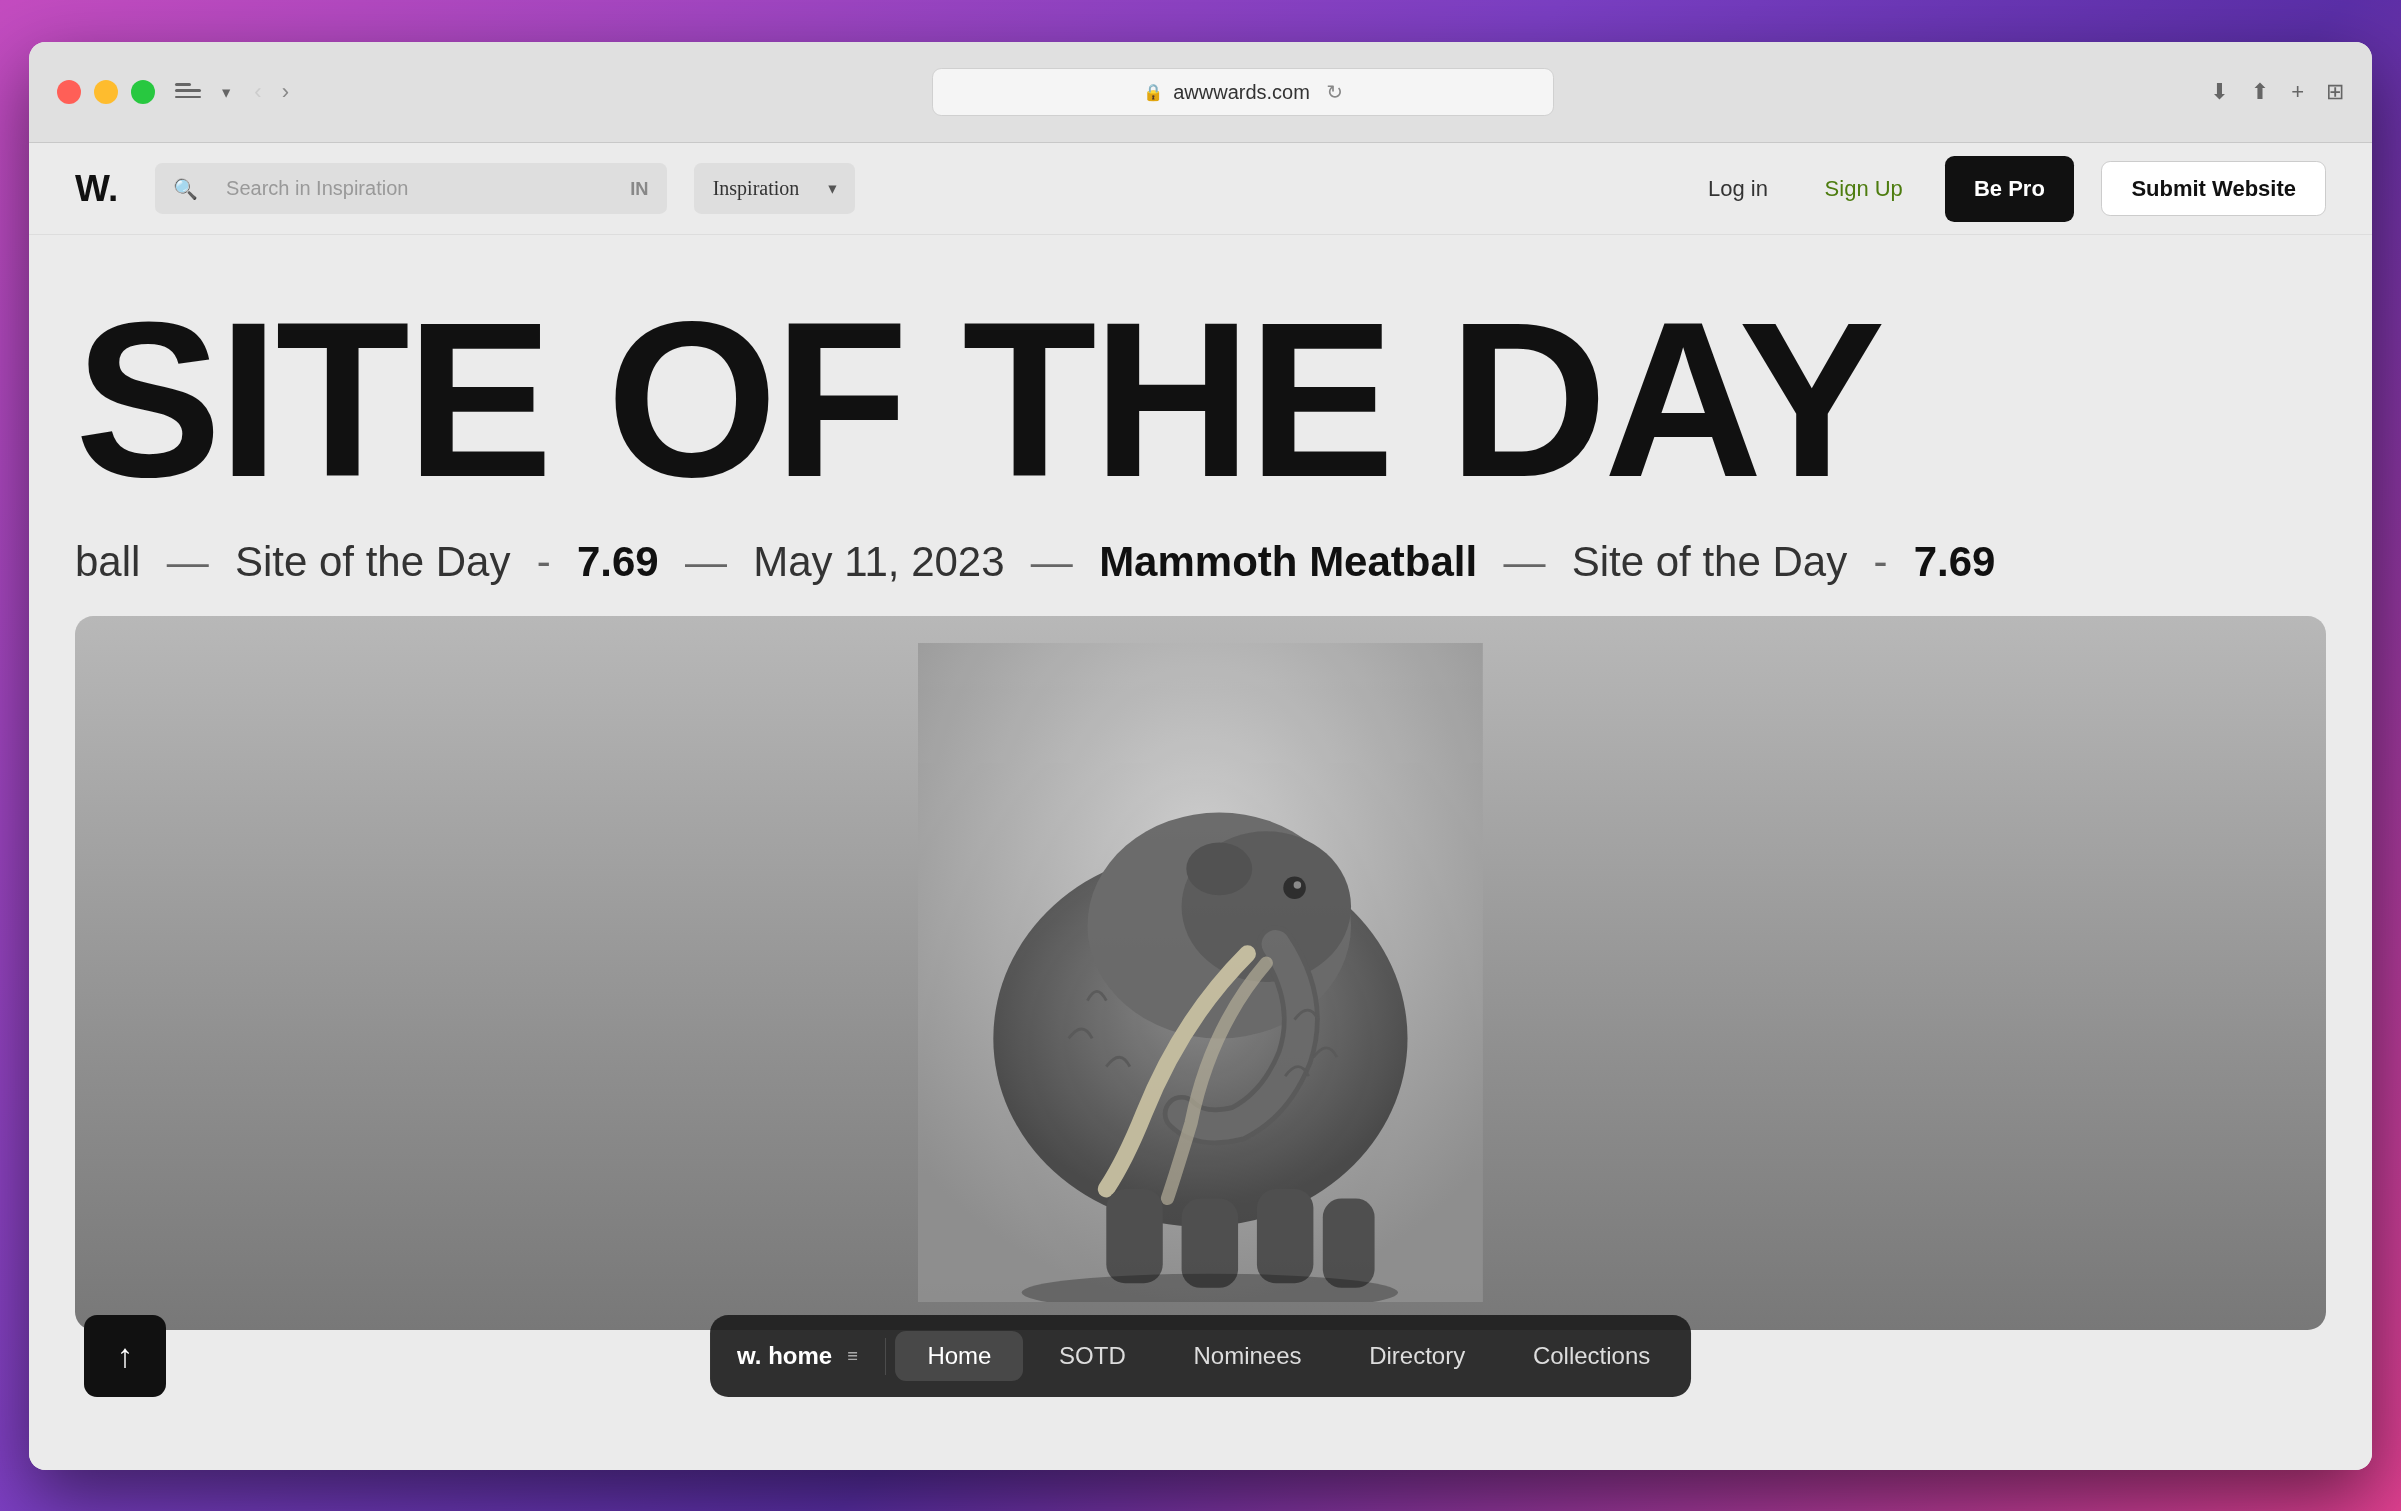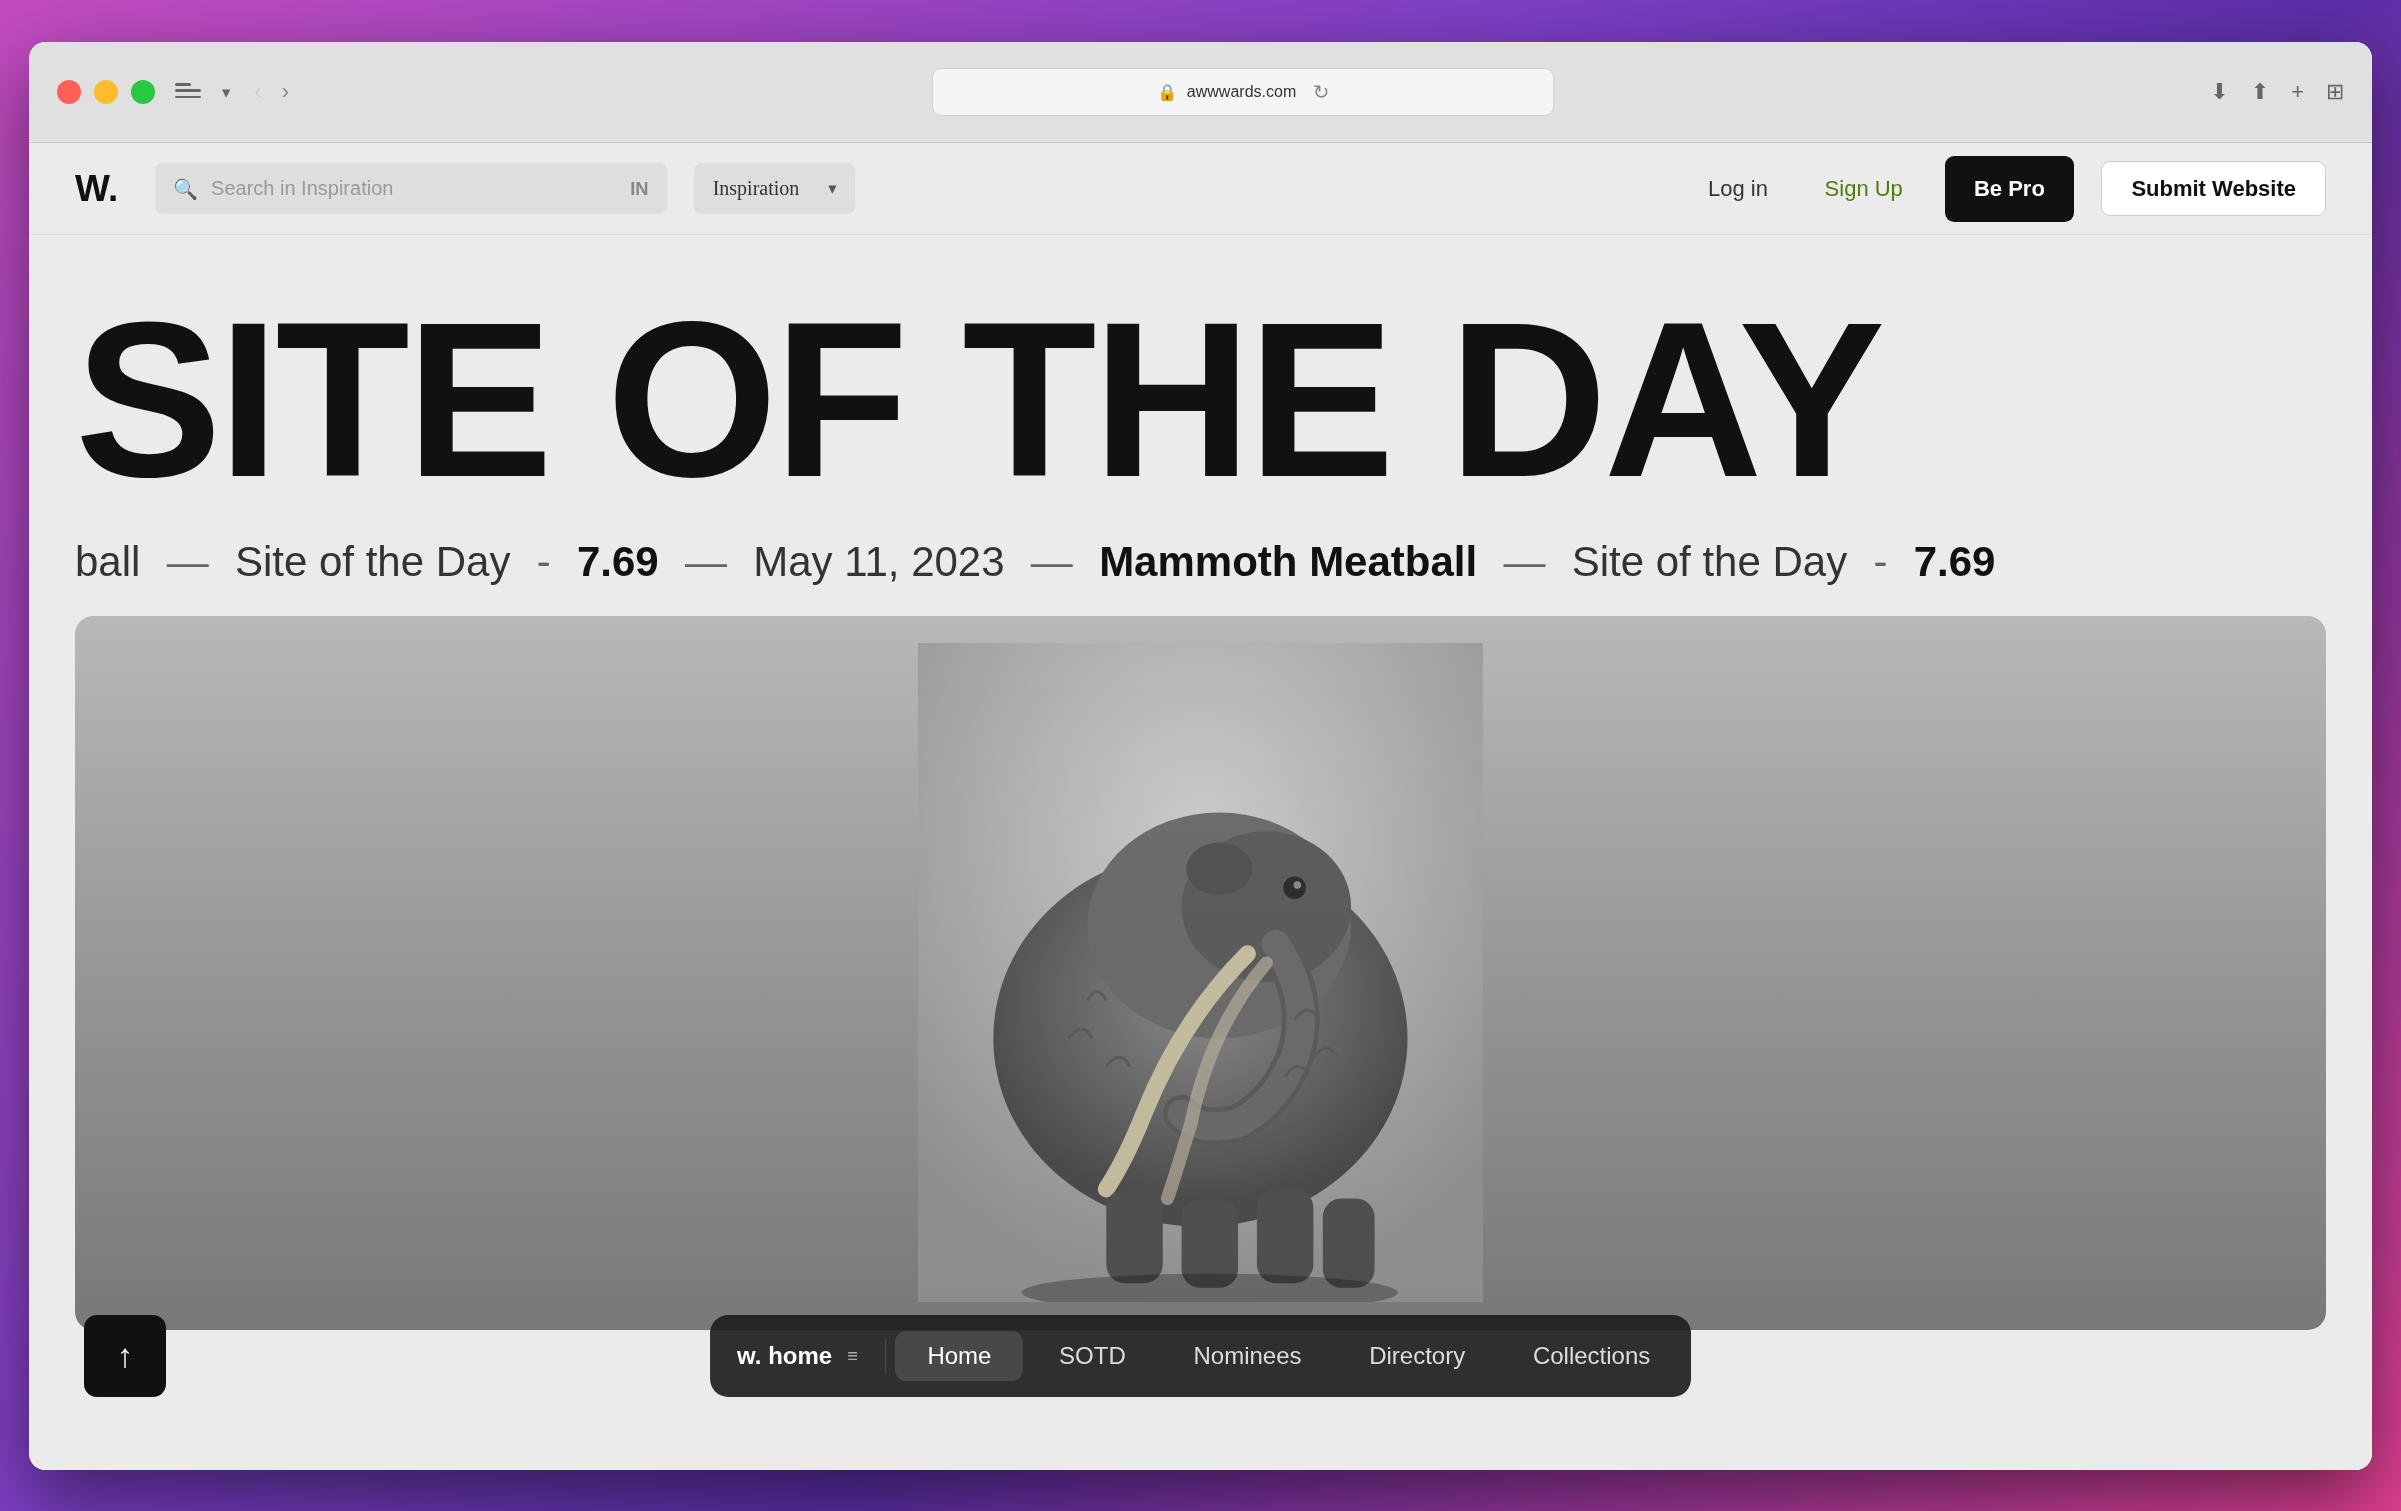--- a/index.html
+++ b/index.html
@@ -128,21 +128,21 @@
       gap: 9.2px;
     }
 
     .lock-icon {
       color: #888;
       font-size: 16.5px;
     }
 
     .url-text {
       color: #333;
-      font-size: 16px;
+      font-size: 20px;
     }
 
     .reload-btn {
       background: none;
       border: none;
       cursor: pointer;
       color: #888;
       font-size: 20px;
       margin-left: 7.3px;
     }
@@ -208,20 +208,21 @@
     }
 
     .search-icon {
       color: #888;
       font-size: 20px;
     }
 
     .search-placeholder {
       color: #999;
       font-size: 20px;
+      margin-left: 15px;
     }
 
     .search-in-badge {
       color: #888;
       font-size: 18.3px;
       font-weight: 600;
       margin-left: auto;
     }
 
     .inspiration-dropdown {

